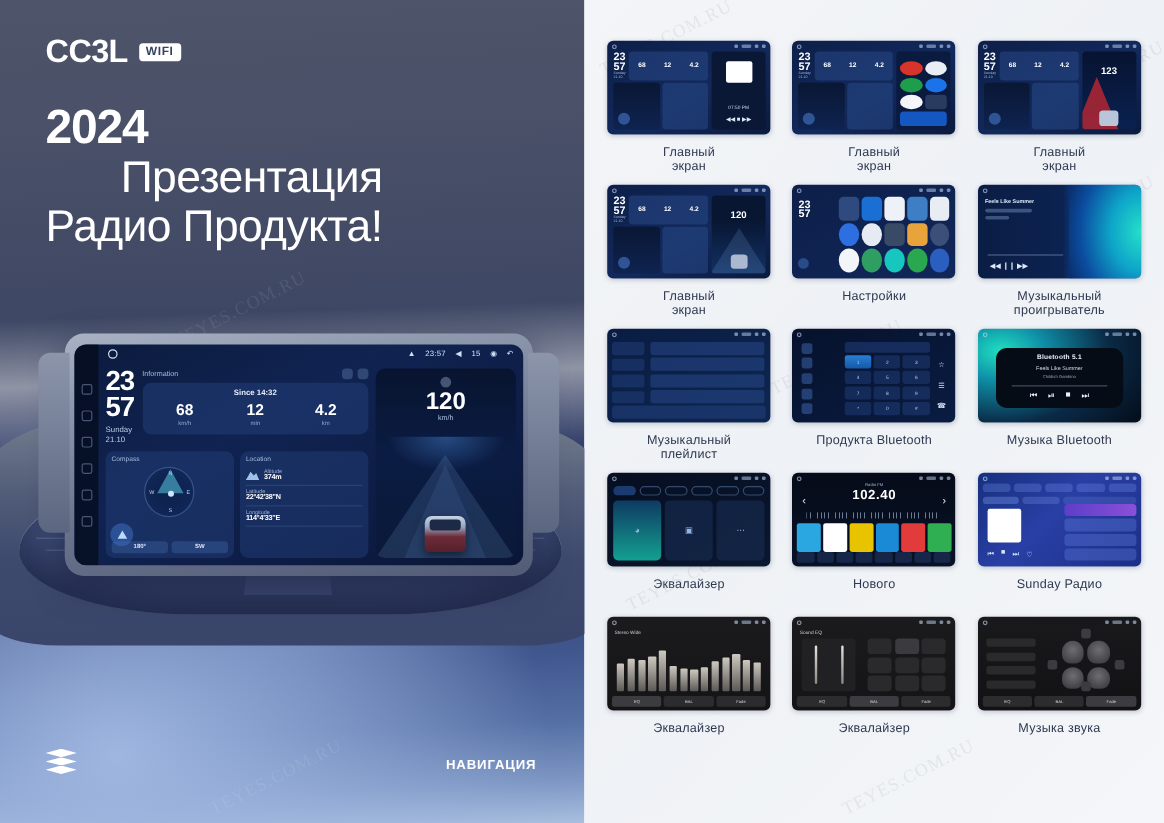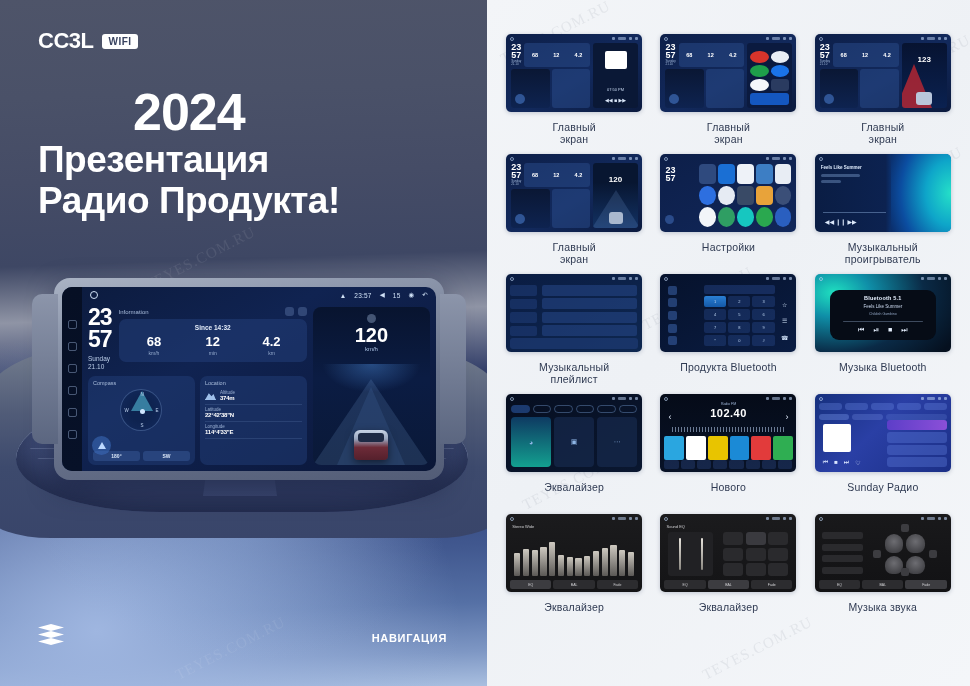--- a/index.html
+++ b/index.html
@@ -30,29 +30,29 @@
     pointer-events:none;
   }
 
   
   .wm { position:absolute; color:rgba(255,255,255,.085); font-size:15px; letter-spacing:1px;
         font-family:"Liberation Serif", serif; transform:rotate(-27deg); white-space:nowrap; pointer-events:none; }
   .wm.d { color:rgba(120,130,150,.13); }
 
   
   .logo-row { position:absolute; left:38px; top:30px; display:flex; align-items:center; gap:9px; z-index:6; }
-  .logo-txt { color:#fff; font-size:22px; font-weight:bold; letter-spacing:-.5px; line-height:1; }
+  .logo-txt { color:#fff; font-size:27px; font-weight:bold; letter-spacing:-.5px; line-height:1; }
   .logo-badge {
     background:#fff; color:#3b4companion; color:#394360; border-radius:3px;
     font-size:10px; font-weight:bold; letter-spacing:.5px; padding:3px 6px 2px; line-height:1;
   }
 
   .headline { position:absolute; left:38px; top:86px; z-index:6; }
-  .headline .y { color:#fff; font-size:52px; font-weight:bold; line-height:1.02; letter-spacing:-1px;text-align:center; }
-  .headline .l { color:#fff; font-size:37px; font-weight:bold; line-height:1.12; letter-spacing:-.5px; }
+  .headline .y { color:#fff; font-size:40px; font-weight:bold; line-height:1.02; letter-spacing:-1px; }
+  .headline .l { color:#fff; font-size:37px; font-weight:normal; line-height:1.12; letter-spacing:-.5px;text-align:right; }
 
   
   .dash { position:absolute; left:-10px; top:232px; width:507px; height:300px; z-index:3; }
   .dash .board {
     position:absolute; left:0; top:96px; width:507px; height:210px;
     background: linear-gradient(180deg,#7d8597 0%, #6a7488 18%, #515c78 40%, #3d4a6d 66%, #39456a 100%);
     border-radius: 50% 50% 12% 12% / 30% 30% 10% 10%;
     filter: blur(.4px);
   }
   .dash .vent {

